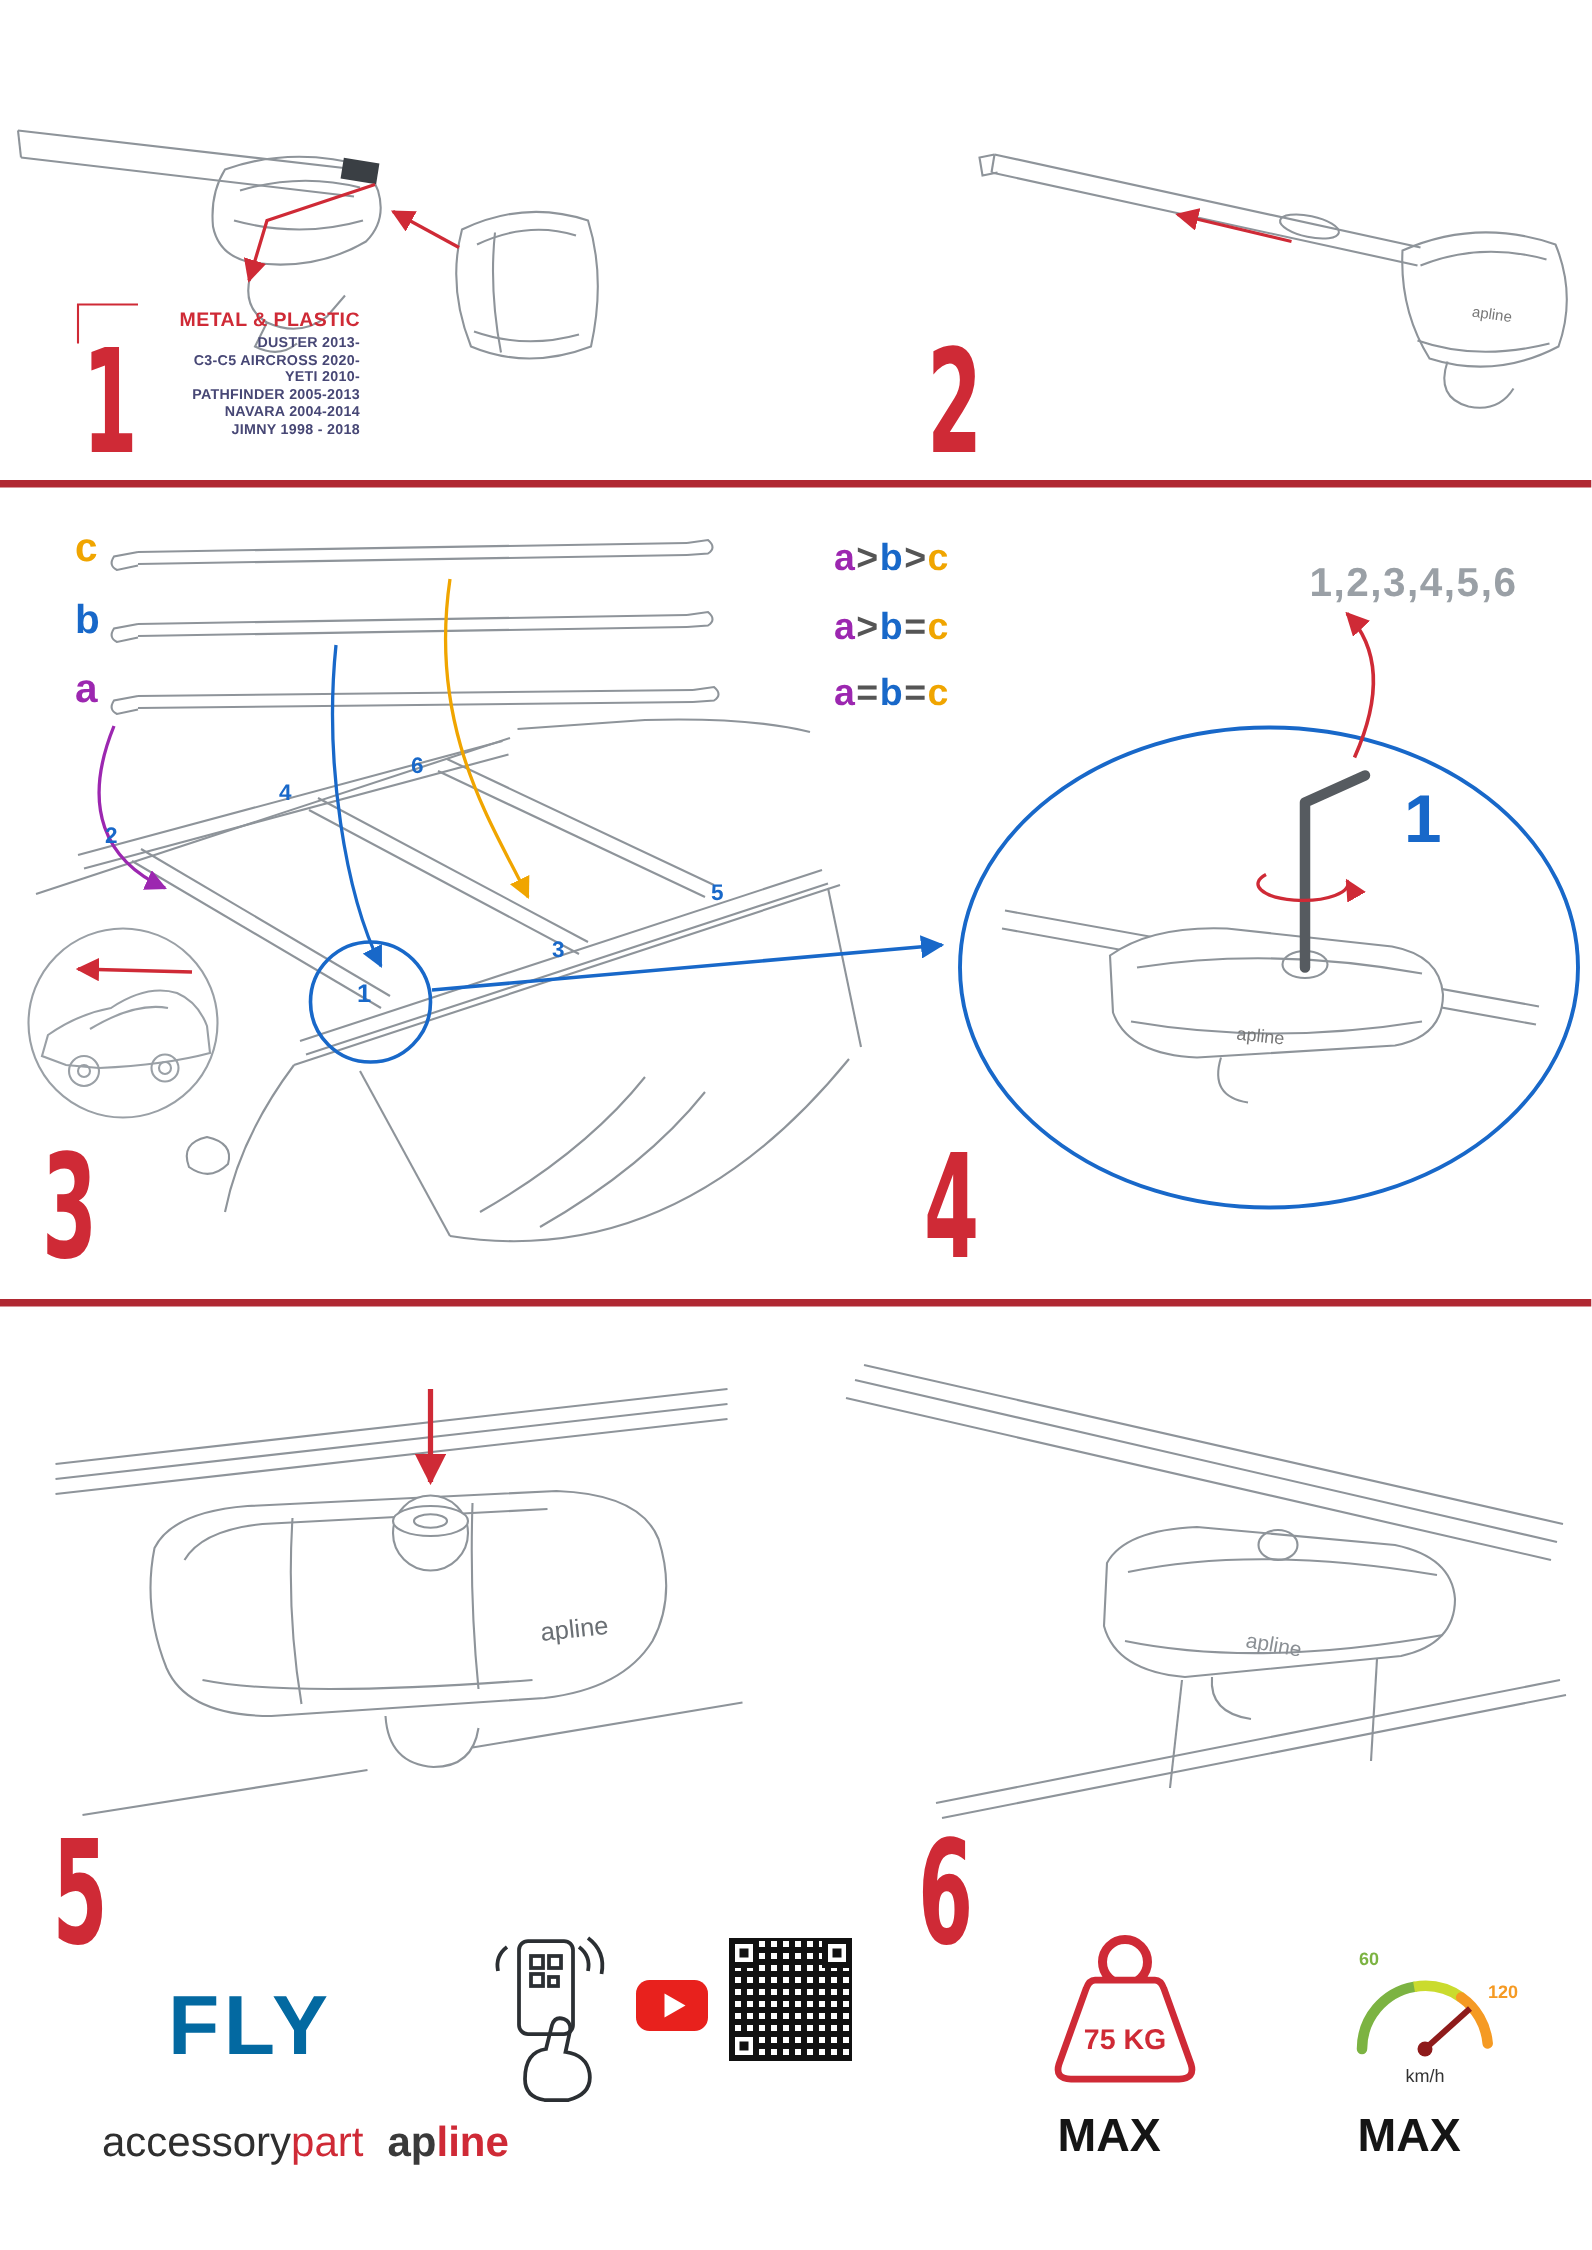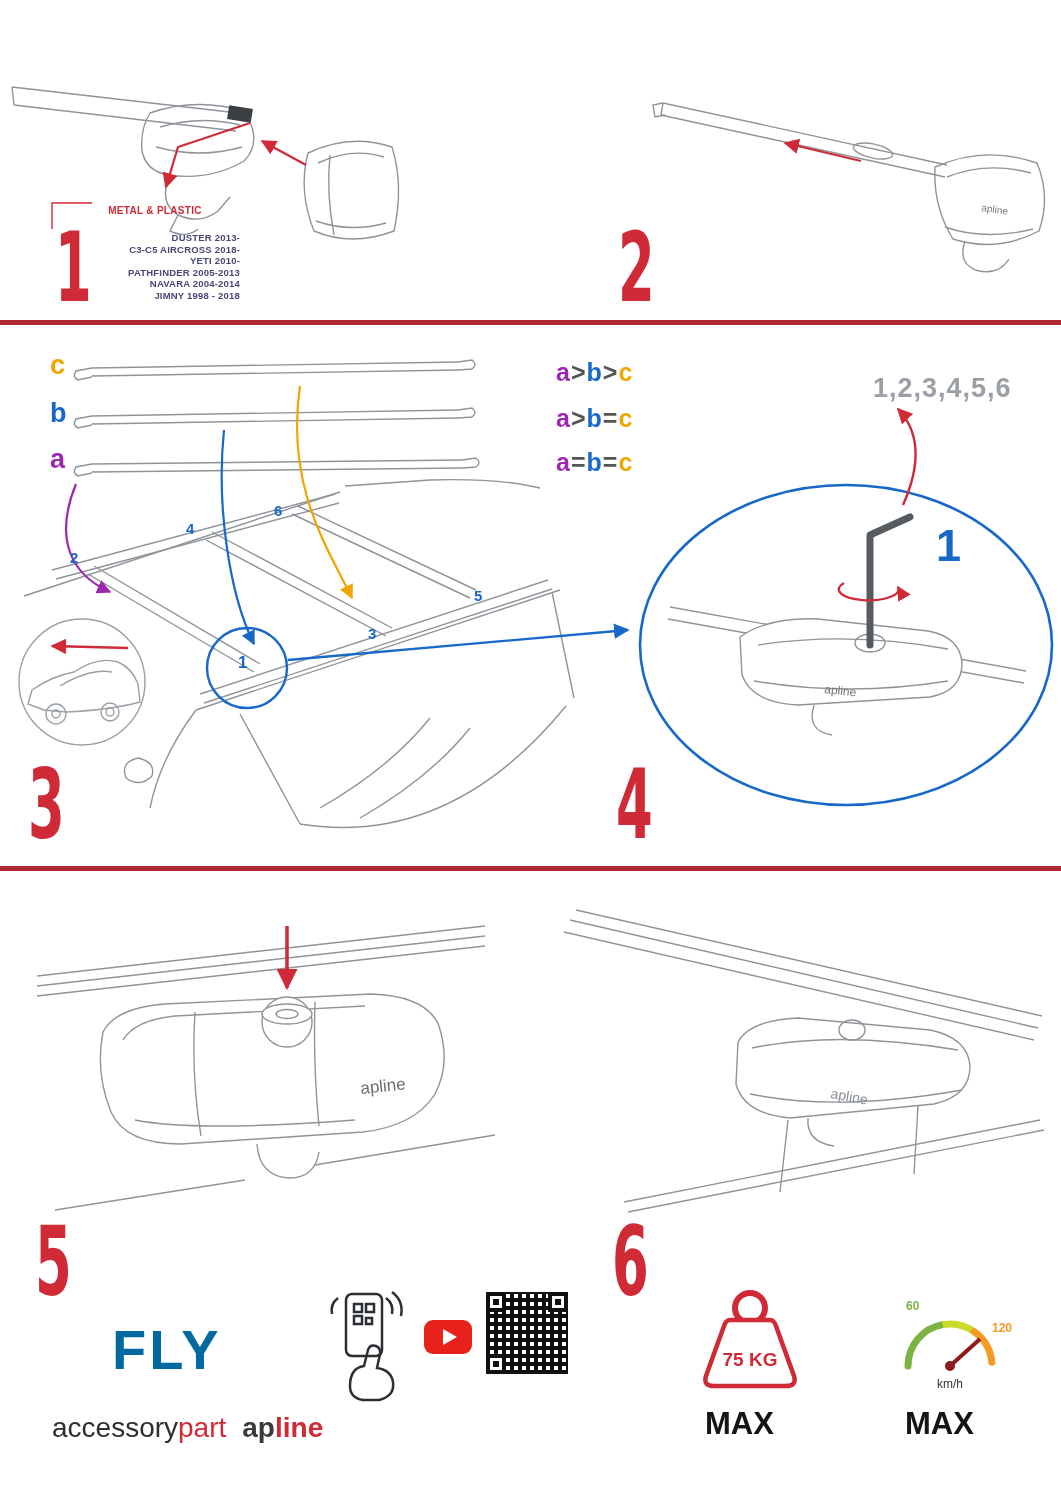--- a/index.html
+++ b/index.html
@@ -5,22 +5,22 @@
   html,body{margin:0;padding:0;}
   body{width:1061px;height:1500px;position:relative;background:#fff;
        font-family:"Liberation Sans",sans-serif;overflow:hidden;}
   .abs{position:absolute;}
   .step-num{position:absolute;font-family:"DejaVu Sans",sans-serif;font-weight:bold;
             color:#cf2a36;font-size:96px;line-height:0.85;transform:scaleX(0.55);
             transform-origin:left top;}
   .divider{position:absolute;left:0;width:1061px;height:5px;background:#b02832;}
   .models{font-size:9.5px;font-weight:bold;color:#474775;line-height:11.5px;
           text-align:right;letter-spacing:0.2px;}
-  .material{font-size:10px;font-weight:bold;color:#cf2a36;text-align:center;
-            margin-bottom:16px;letter-spacing:0.3px;}
+  .material{font-size:13px;font-weight:bold;color:#cf2a36;text-align:right;
+            margin-bottom:3px;letter-spacing:0.3px;}
   .bar-letter{position:absolute;font-size:27px;font-weight:bold;line-height:1;}
   .formula{position:absolute;font-size:25px;font-weight:bold;letter-spacing:1px;line-height:1;text-align:center;}
   .ca{color:#9c27b0;} .cb{color:#1868c9;} .cc{color:#f0a500;} .cop{color:#555;}
   .posnum{position:absolute;font-size:15px;font-weight:bold;color:#1868c9;line-height:1;}
   .seq{position:absolute;font-size:27px;font-weight:bold;color:#9aa0a6;letter-spacing:1px;text-align:center;}
   .bignum-blue{position:absolute;font-size:45px;font-weight:bold;color:#1868c9;line-height:1;}
   .fly{position:absolute;font-size:56px;font-weight:bold;color:#0369a1;letter-spacing:3px;line-height:1;}
   .brandline{position:absolute;font-size:28px;line-height:1;white-space:nowrap;}
   .bp1{color:#2f2f2f;font-weight:500;} .bp2{color:#cf2a36;font-weight:500;}
   .lg1{color:#3a3a3a;font-weight:bold;margin-left:16px;} .lg2{color:#cf2a36;font-weight:bold;}
@@ -68,21 +68,21 @@
       <path d="M306,130 L262,106" stroke-width="2.2" marker-end="url(#ar1)"></path>
       <path d="M250,88 L178,112 L166,152" stroke-width="2.2" marker-end="url(#ar1)"></path>
       <path d="M92,168 L52,168 L52,194" stroke-width="1.4"></path>
     </g>
   </svg>
 
   <div class="abs" style="left:70px;top:205px;width:170px;">
     <div class="material">METAL &amp; PLASTIC</div>
     <div class="models">
       <div>DUSTER 2013-</div>
-      <div>C3-C5 AIRCROSS 2018-</div>
+      <div>C3-C5 AIRCROSS 2020-</div>
       <div>YETI 2010-</div>
       <div>PATHFINDER 2005-2013</div>
       <div>NAVARA 2004-2014</div>
       <div>JIMNY 1998 - 2018</div>
     </div>
   </div>
 
   <span class="step-num" style="left:55px;top:228px;">1</span>
 
   <svg class="abs" style="left:635px;top:45px" width="426" height="245" viewBox="0 0 426 245">
@@ -281,21 +281,21 @@
       <path d="M250,240 L242,312"></path>
         <path d="M380,226 L376,294"></path>
     </g>
     <text x="292" y="218" font-size="14" fill="#8a8f94" transform="rotate(10 292 218)">apline</text>
   </svg>
 
   <span class="step-num" style="left:612px;top:1222px;">6</span>
 
   <span class="fly" style="left:112px;top:1322px;">FLY</span>
 
-  <div class="brandline" style="left:52px;top:1414px;">
+  <div class="brandline" style="left:68px;top:1414px;">
     <span class="bp1">accessory</span><span class="bp2">part</span><span class="lg1">ap</span><span class="lg2">line</span>
   </div>
 
   <svg class="abs" style="left:312px;top:1288px" width="100" height="120" viewBox="0 0 100 120">
     <g stroke="#2b2f33" stroke-width="2.5" fill="none">
       <rect x="34" y="6" width="36" height="62" rx="6"></rect>
       <rect x="42" y="16" width="8" height="8"></rect>
         <rect x="54" y="16" width="8" height="8"></rect>
       <rect x="42" y="28" width="8" height="8"></rect>
         <rect x="54" y="30" width="6" height="6"></rect>

